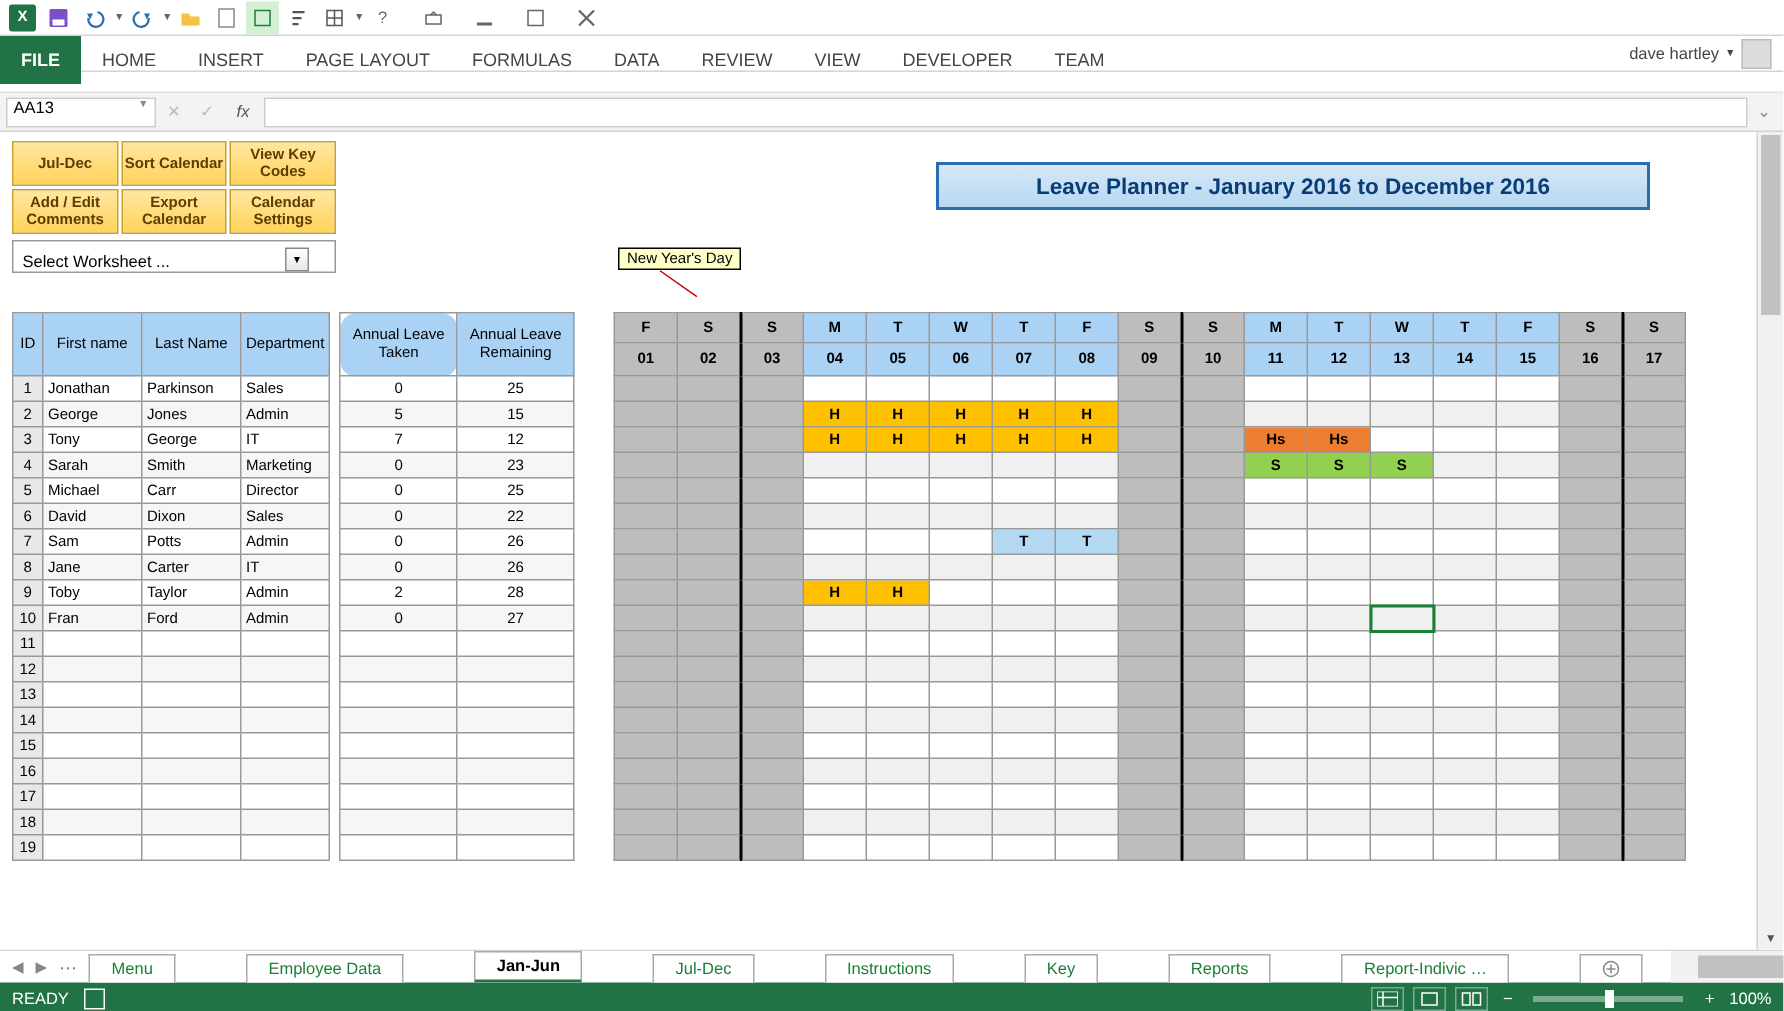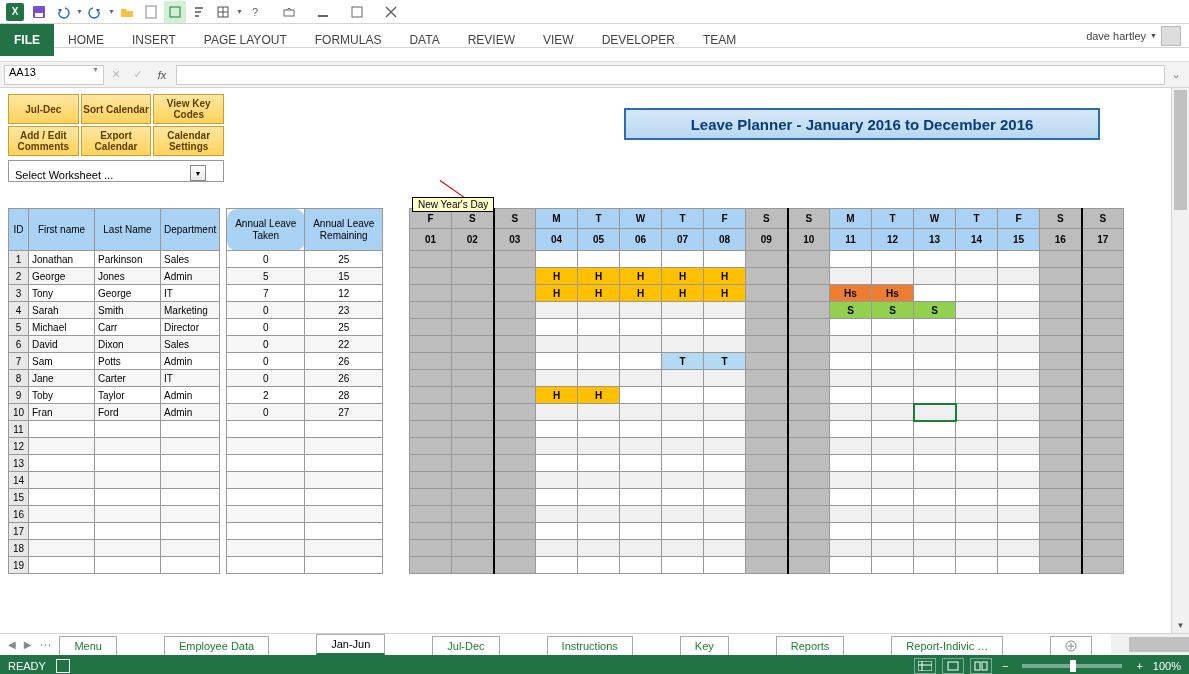--- a/index.html
+++ b/index.html
@@ -46,21 +46,21 @@
 .ctrl-panel { position: absolute; left: 8px; top: 6px; width: 216px; }
 .ctrl-row { display: flex; gap: 2px; margin-bottom: 2px; }
 .ctrl-btn { flex: 1; height: 30px; background: linear-gradient(#ffe7a2, #ffd35a); border: 1px solid #c9a030; display: flex; align-items: center; justify-content: center; text-align: center; font-size: 10px; font-weight: bold; color: #5d3d00; cursor: pointer; line-height: 1.1; }
 .ws-select { margin-top: 4px; height: 22px; background: #fff; border: 1px solid #999; display: flex; align-items: flex-end; justify-content: space-between; padding: 0 17px 0 6px; }
 .ws-drop { width: 16px; height: 16px; border: 1px solid #888; display: flex; align-items: center; justify-content: center; font-size: 7px; background: linear-gradient(#fff,#e8e8e8); }
 
 
 .planner-title { position: absolute; left: 624px; top: 20px; width: 476px; height: 32px; background: linear-gradient(#d6e8f8, #b8d8f0); border: 2px solid #2a6db5; display: flex; align-items: center; justify-content: center; font-size: 15px; font-weight: bold; color: #0a3d78; }
 
 
-.tooltip { position: absolute; left: 412px; top: 77px; background: #ffffc8; border: 1px solid #000; padding: 1px 5px; font-size: 10px; z-index: 10; margin-top: 32px; }
+.tooltip { position: absolute; left: 412px; top: 77px; background: #ffffc8; border: 1px solid #000; padding: 1px 5px; font-size: 10px; z-index: 10; }
 .tt-arrow { position: absolute; left: 440px; top: 90px; width: 40px; height: 20px; z-index: 9; }
 .tt-arrow::after { content: ""; position: absolute; width: 30px; height: 1px; background: #c00; transform: rotate(35deg); transform-origin: left; top: 2px; left: 0; }
 
 
 .month-hdr { position: absolute; left: 409px; top: 92px; right: 0; height: 26px; background: #ff9a00; border: 1px solid #888; display: flex; align-items: center; justify-content: flex-end; padding-right: 30px; font-size: 18px; font-weight: bold; color: #000; }
 
 
 .emp-table { position: absolute; left: 8px; top: 120px; border-collapse: collapse; }
 .emp-table th, .emp-table td { border: 1px solid #999; font-size: 10px; padding: 0 3px; height: 17px; vertical-align: middle; }
 .emp-table th { background: #a9d2f5; font-weight: normal; height: 42px; }
@@ -87,21 +87,21 @@
 .cal td.S { background: #92d050 !important; font-weight: bold; }
 .cal td.T { background: #b4d9f2 !important; font-weight: bold; }
 .cal td.sel { outline: 2px solid #1a7f37; outline-offset: -1px; }
 
 
 .sheet-bar { height: 22px; background: #fff; display: flex; align-items: stretch; border-top: 1px solid #d4d4d4; }
 .sheet-nav { display: flex; align-items: center; padding: 0 6px; gap: 4px; color: #888; }
 .sheet-nav span { cursor: pointer; padding: 0 2px; font-size: 10px; }
 .sheet-tabs { display: flex; align-items: flex-end; gap: 48px; }
 .sheet-tab { padding: 3px 14px; border: 1px solid #aaa; border-bottom: none; margin-right: -1px; background: #fff; color: #1a7f37; cursor: pointer; font-size: 11px; }
-.sheet-tab.active { background: #fff; font-weight: normal; color: #000; border-bottom: 2px solid #217346; }
+.sheet-tab.active { background: #fff; font-weight: bold; color: #000; border-bottom: 2px solid #217346; }
 .hscroll { flex: 1; margin-left: 20px; background: #f1f1f1; position: relative; }
 .hscroll::before, .hscroll::after { content: ""; position: absolute; top: 0; bottom: 0; width: 16px; display: flex; }
 .hscroll-thumb { position: absolute; left: 18px; top: 3px; bottom: 3px; width: 60px; background: #c1c1c1; }
 
 
 .status-bar { height: 21px; background: #217346; color: #fff; display: flex; align-items: center; padding: 0 8px; font-size: 11px; }
 .status-left { display: flex; align-items: center; gap: 10px; }
 .rec-icon { width: 14px; height: 14px; border: 1px solid #fff; }
 .status-right { margin-left: auto; display: flex; align-items: center; gap: 6px; }
 .view-btn { width: 22px; height: 16px; border: 1px solid rgba(255,255,255,0.4); cursor: pointer; display: flex; align-items: center; justify-content: center; }

